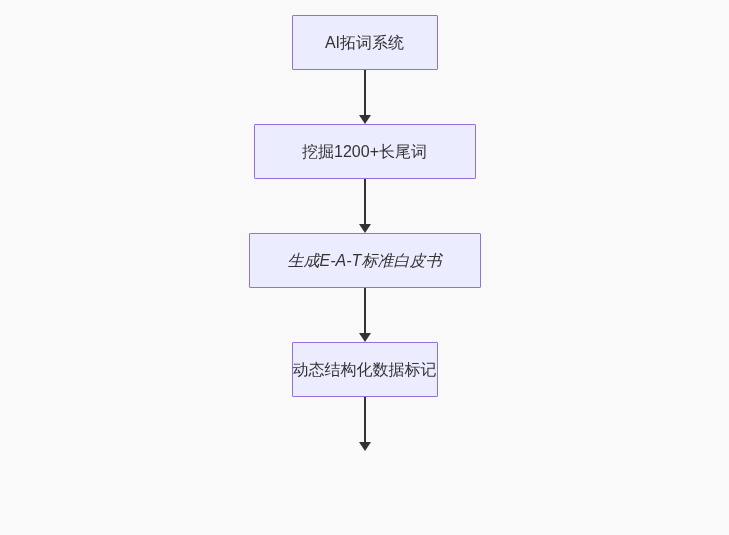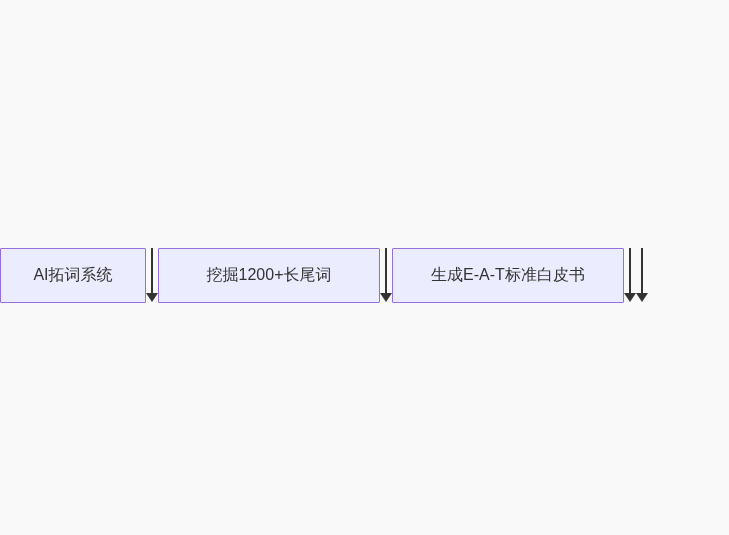--- a/index.html
+++ b/index.html
@@ -13,21 +13,21 @@
   html, body {
     width: 729px; height: 535px;
     background: var(--page-bg);
     font-family: "Liberation Sans", "DejaVu Sans", sans-serif;
     overflow: hidden;
   }
   .canvas {
     position: relative;
     width: 729px; height: 535px;
     display: flex;
-    flex-direction: row;
+    flex-direction: column;
     align-items: center;
     padding-top: 15px;
   }
   .node {
     height: 55px;
     background: var(--node-fill);
     border: 1px solid var(--node-border);
     border-radius: 1px;
     display: flex;
     align-items: center;
@@ -35,21 +35,21 @@
     color: var(--node-text);
     font-size: 16px;
     line-height: 1;
     flex: 0 0 auto;
   }
   
   .node:nth-of-type(1) { width: 146px; }
   .node:nth-of-type(2) { width: 194px; }
   .node:nth-of-type(3) { width: 222px; }
   .node:nth-of-type(4) { width: 214px; }
-  .node:nth-of-type(5) { width: 232px; }
+  .node:nth-of-type(5) { width: 232px; font-style: italic; }
 
   .arrow {
     height: 54px;
     width: 12px;
     display: flex;
     flex-direction: column;
     align-items: center;
     flex: 0 0 auto;
   }
   .arrow .shaft {
@@ -90,20 +90,23 @@
 
   <div class="node">
     <span>生成E-A-T标准白皮书</span>
   </div>
 
   <div class="arrow">
     <div class="shaft"></div>
     <div class="head"></div>
   </div>
 
+  <div class="node">
+    <span>动态结构化数据标记</span>
+  </div>
 
   <div class="arrow">
     <div class="shaft"></div>
     <div class="head"></div>
   </div>
 
 
 </div>
 
 </body></html>

